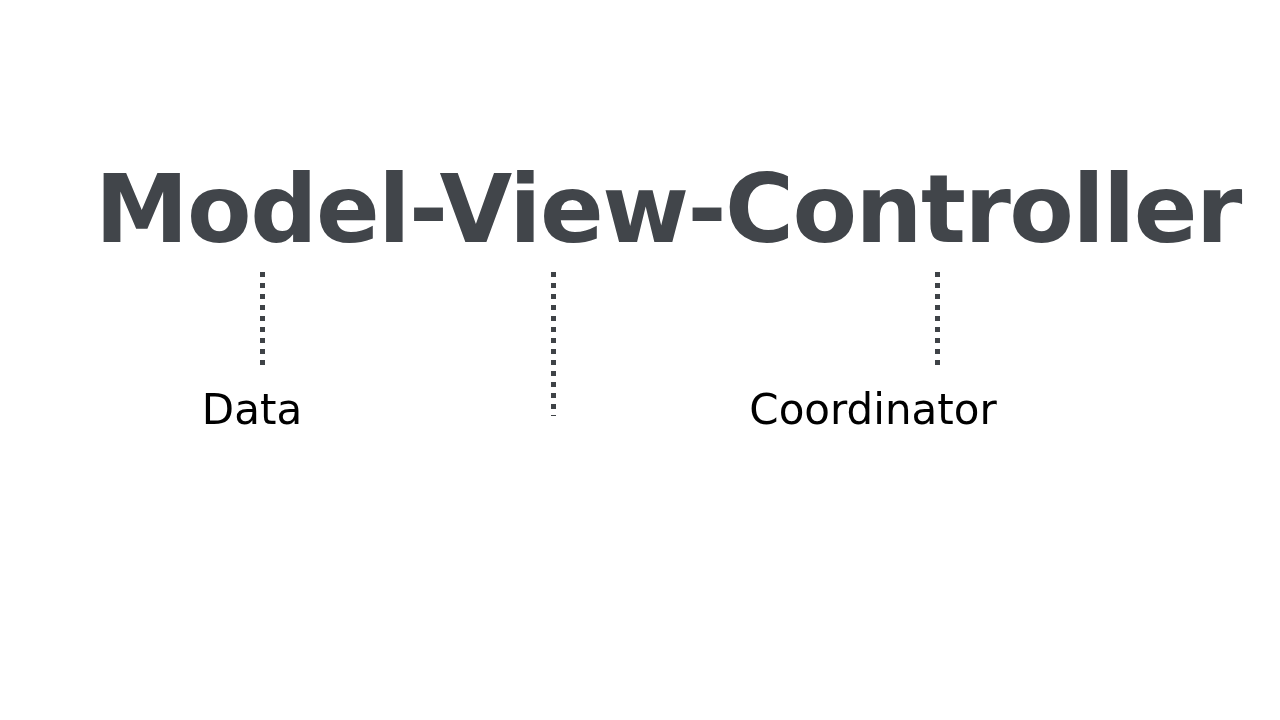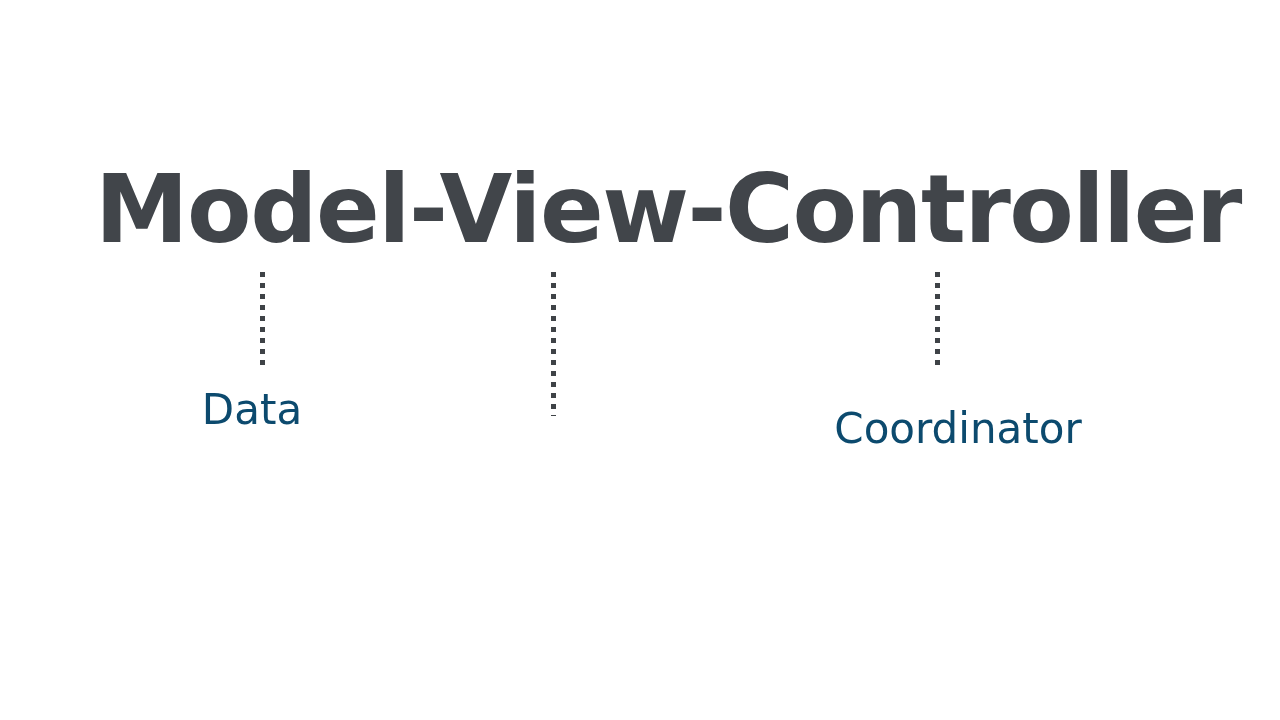--- a/index.html
+++ b/index.html
@@ -58,29 +58,29 @@
   .connector.c-controller { left: 935px; top: 272px; height: 94px; }
 
   
   .leaf-label {
     position: absolute;
     font-family: "DejaVu Sans", sans-serif;
     font-weight: 400;
     font-size: 42px;
     line-height: 50px;
     letter-spacing: 0px;
-    color: #0c4a6e;
+    color: #000000;
     white-space: nowrap;
     text-align: center;
     transform: translateX(-50%);
     user-select: none;
   }
   .leaf-label.l-data           { left: 252px; top: 385px; }
   .leaf-label.l-user-interface { left: 545px; top: 436px; }
-  .leaf-label.l-coordinator    { left: 958px; top: 385px; margin-top: 19px; }
+  .leaf-label.l-coordinator    { left: 873px; top: 385px; }
 </style>
 </head>
 <body>
 
 <div class="slide">
 
   <div class="title">Model-View-Controller</div>
 
   <div class="connector c-model"></div>
 

